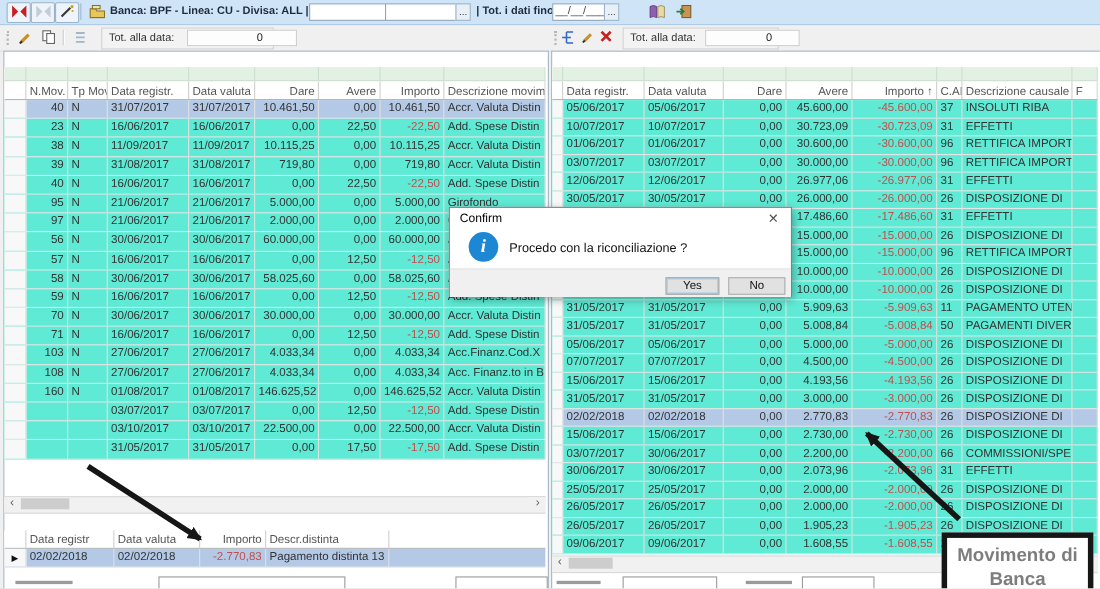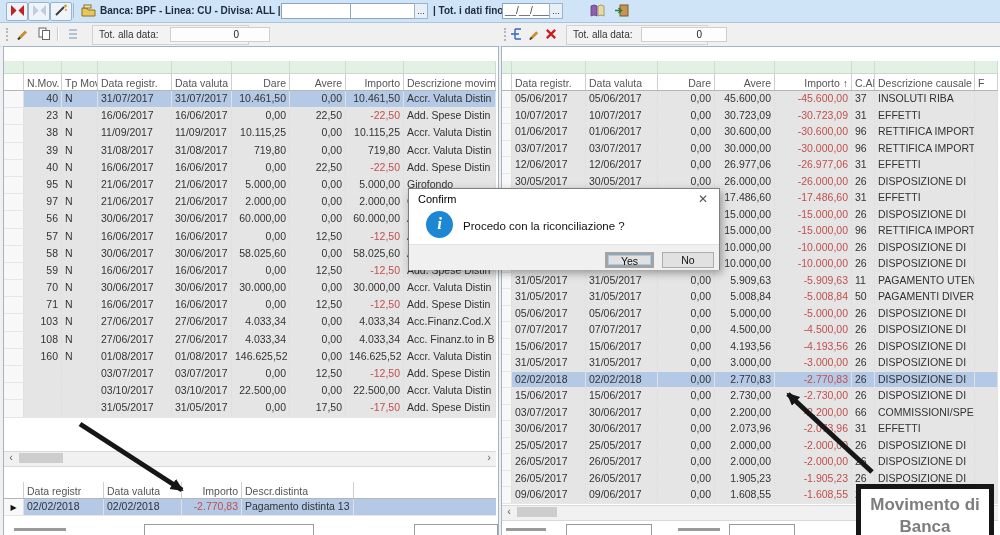--- a/index.html
+++ b/index.html
@@ -32,42 +32,42 @@
   
   .grid{left:0;overflow:hidden;background:#fff;}
   .row{display:flex;width:100%;box-sizing:border-box;}
   .c{box-sizing:border-box;border-right:1px solid #e0e0e0;overflow:hidden;white-space:nowrap;
      padding:1px 3px 0 3px;font-size:10.5px;color:#333;}
   .c.ar{text-align:right;}
   .frow{height:13px;background:#e3f1e5;border-bottom:1px solid #c9d9cb;}
   .frow .c{border-right:1px solid #cbdfce;}
   .hrow{height:17px;background:#ffffff;border-bottom:1px solid #b5b5b5;}
   .hrow .c{color:#555;border-right:1px solid #cfcfcf;padding-top:3px;}
-  .drow{background:#e5e5e5;border-bottom:1px solid #e6e6e6;}
+  .drow{background:#5eead4;border-bottom:1px solid #e6e6e6;}
   .drow.sel{background:#b3c9e6;}
   .neg{color:#c0504d;}
   .ic{background:#f8f8f8;font-size:8px;color:#111;padding-top:4px;text-align:center;}
   
   .hscroll{height:14px;background:#f1f1f1;border-top:1px solid #d9d9d9;border-bottom:1px solid #d9d9d9;}
   .sarrow{position:absolute;top:0;width:14px;height:12px;text-align:center;font-size:11px;color:#606060;
           line-height:11px;cursor:pointer;background:#f1f1f1;}
   .sthumb{position:absolute;top:1px;height:10px;background:#cdcdcd;cursor:pointer;}
   
   .dialog{left:408px;top:188px;width:310px;height:80px;background:#ffffff;border:1px solid #808080;
           box-shadow:2px 3px 8px rgba(0,0,0,0.35);z-index:40;}
   .dtitle{left:9px;top:4px;font-size:11px;color:#000;}
   .dclose{right:8px;top:3px;font-size:12px;color:#555;cursor:pointer;width:16px;text-align:center;position:absolute;}
   .dinfo{left:17px;top:22px;width:27px;height:27px;border-radius:50%;background:#1e87d4;color:#fff;
          font-family:"Liberation Serif",serif;font-style:italic;font-weight:bold;font-size:17px;
          text-align:center;line-height:26px;}
   .dmsg{left:54px;top:31px;font-size:11.5px;color:#111;}
   .dfoot{left:0;top:55px;width:100%;height:25px;background:#f0f0f0;border-top:1px solid #e3e3e3;}
   .dbtn{position:absolute;top:7px;height:16px;background:#e1e1e1;border:1px solid #adadad;font-size:10.5px;
         font-family:"Liberation Sans",sans-serif;padding:0;cursor:pointer;color:#111;}
-  .dbtn.def{border:3px solid #a3a3a3;box-shadow:0 0 0 1px #9ecdf0 inset;}
+  .dbtn.def{border:1px solid #a3a3a3;box-shadow:0 0 0 1px #9ecdf0 inset;}
   
   .callout{background:#ffffff;border:5px solid #161616;z-index:60;display:flex;align-items:center;
            justify-content:center;text-align:center;font-weight:bold;color:#7d7d7d;font-size:17px;line-height:1.3;}
   .arrowsvg{left:0;top:0;z-index:50;pointer-events:none;}
   .sliver{background:#9a9a9a;height:3px;}
   .cutfld{background:#ffffff;border:1px solid #9b9b9b;height:12px;}
 </style>
 </head>
 <body>
 

